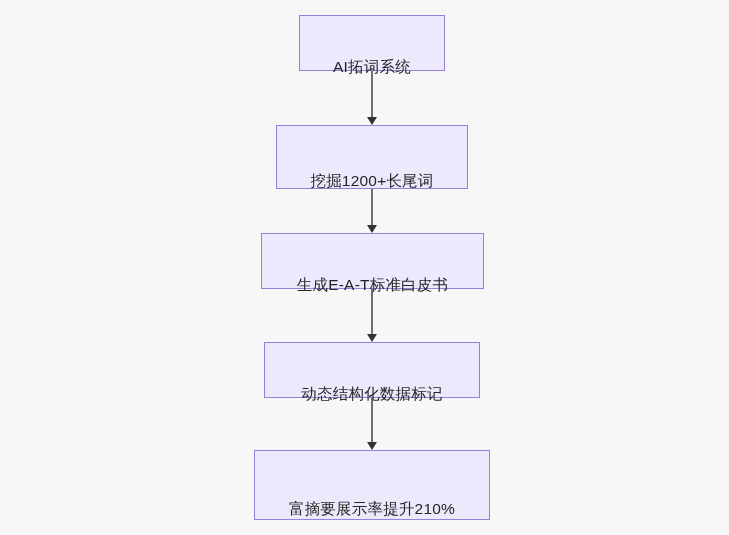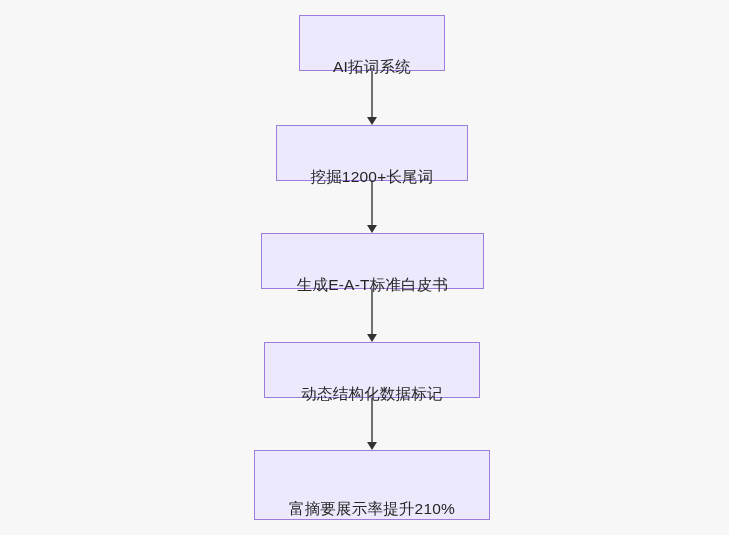--- a/index.html
+++ b/index.html
@@ -81,21 +81,21 @@
 
   <div class="edge" style="left:371px; top:398px; width:2px; height:52px;">
     <div class="edge-line" style="height:44px;"></div>
     <div class="edge-arrow" style="top:44px;"></div>
   </div>
 
   <div class="node" style="left:299px; top:15px; width:146px; height:56px;">
     <span class="node-label">AI拓词系统</span>
   </div>
 
-  <div class="node" style="left:276px; top:125px; width:192px; height:56px;">
+  <div class="node" style="left:276px; top:125px; width:192px; height:64px;">
     <span class="node-label">挖掘1200+长尾词</span>
   </div>
 
   <div class="node" style="left:261px; top:233px; width:223px; height:56px;">
     <span class="node-label">生成E-A-T标准白皮书</span>
   </div>
 
   <div class="node" style="left:264px; top:342px; width:216px; height:56px;">
     <span class="node-label">动态结构化数据标记</span>
   </div>

